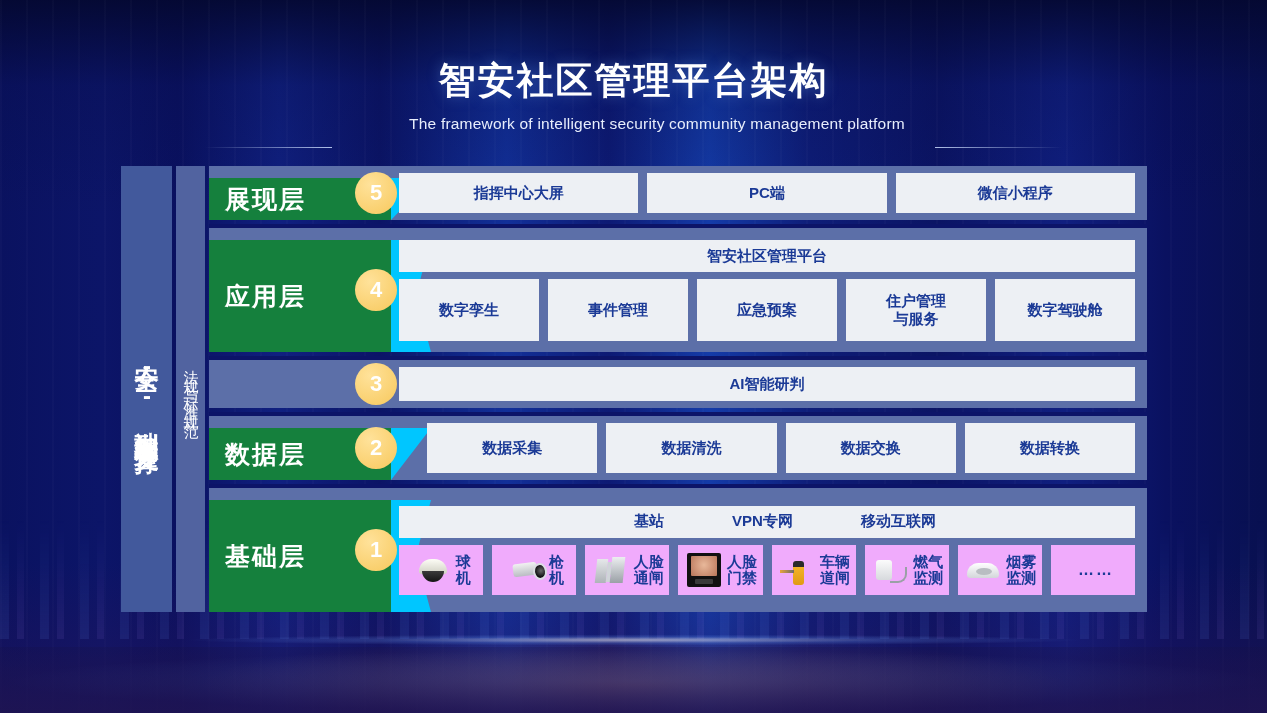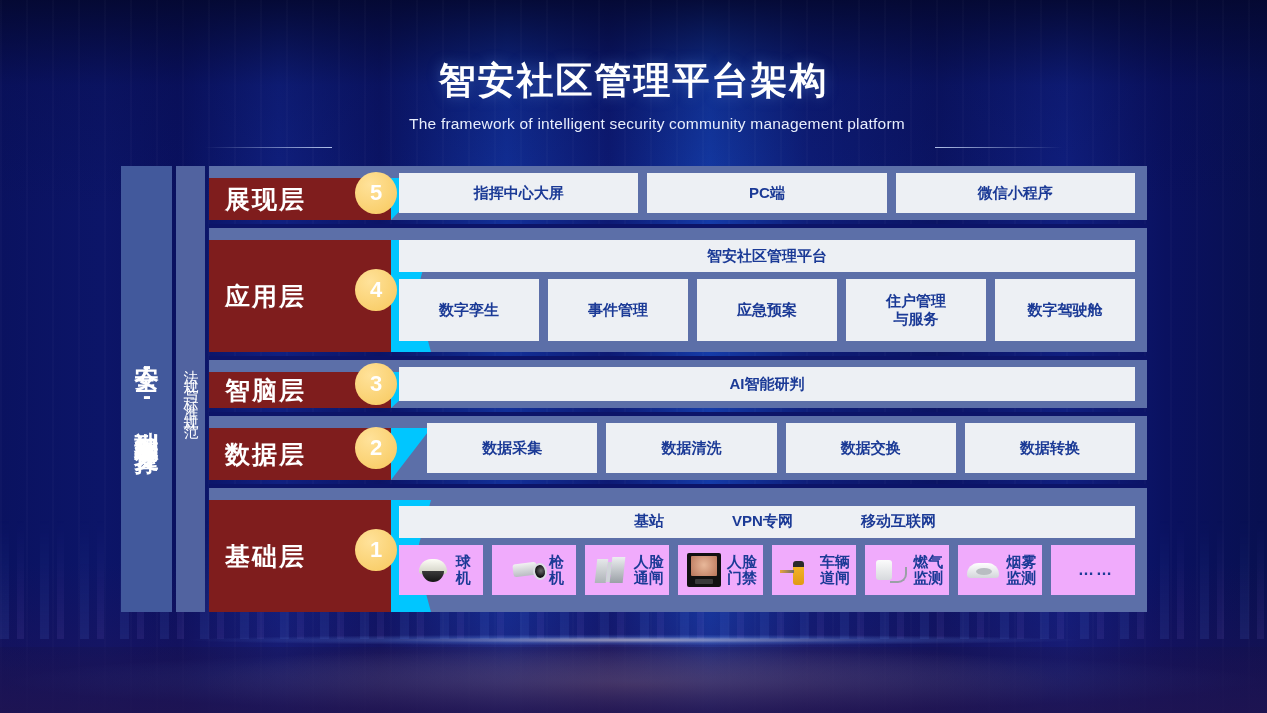--- a/index.html
+++ b/index.html
@@ -73,21 +73,21 @@
   .sidebar { position: absolute; top: 0; bottom: 0; color: #fff; text-align: center;
     writing-mode: vertical-rl; text-orientation: upright;
     display: flex; align-items: center; justify-content: center; }
   .sidebar-a { left: 0; width: 51px; background: #42599c; font-size: 24px; font-weight: 700; letter-spacing: 3px; }
   .sidebar-b { left: 55px; width: 29px; background: #5163a0; font-size: 15px; letter-spacing: 9px; }
 
   .layers { position: absolute; left: 88px; right: 0; top: 0; bottom: 0; }
   .layer { position: absolute; left: 0; right: 0; background: #5c6fa8; }
   .layer + .layer { border-top: 4px solid #0c1468; }
 
-  .lname { position: absolute; left: 0; top: 0; bottom: 0; width: 182px; background: #7f1d1d; margin-top: 12px; }
+  .lname { position: absolute; left: 0; top: 0; bottom: 0; width: 182px; background: #15803d; margin-top: 12px; }
   .lname:after {
     content: ""; position: absolute; right: -40px; top: 0; bottom: 0; width: 40px;
     background: #00c6ff;
     clip-path: polygon(0 0, 100% 0, 0 100%);
   }
   .lname.curve:after { clip-path: polygon(0 0, 100% 0, 62% 50%, 100% 100%, 0 100%); }
   .lname-txt { position: absolute; left: 16px; top: 50%; transform: translateY(-50%);
     font-size: 25px; font-weight: 700; color: #fff; letter-spacing: 2px; }
   .badge { position: absolute; left: 0; top: 50%; transform: translateY(-50%);
     width: 42px; height: 42px; border-radius: 50%;
@@ -196,23 +196,20 @@
           <div class="row" style="height: 62px;">
             <div class="cell">数字孪生</div>
             <div class="cell">事件管理</div>
             <div class="cell">应急预案</div>
             <div class="cell">住户管理<br>与服务</div>
             <div class="cell">数字驾驶舱</div>
           </div>
         </div>
       </div>
       <div class="layer" style="top: 190px; height: 52px;">
-        <div class="lname">
-          <div class="lname-txt">智脑层</div>
-        </div>
         <div class="badge" style="left: 146px;">3</div>
         <div class="content">
           <div class="row" style="height: 36px;">
             <div class="cell">AI智能研判</div>
           </div>
         </div>
       </div>
       <div class="layer" style="top: 246px; height: 68px;">
         <div class="lname">
           <div class="lname-txt">数据层</div>

